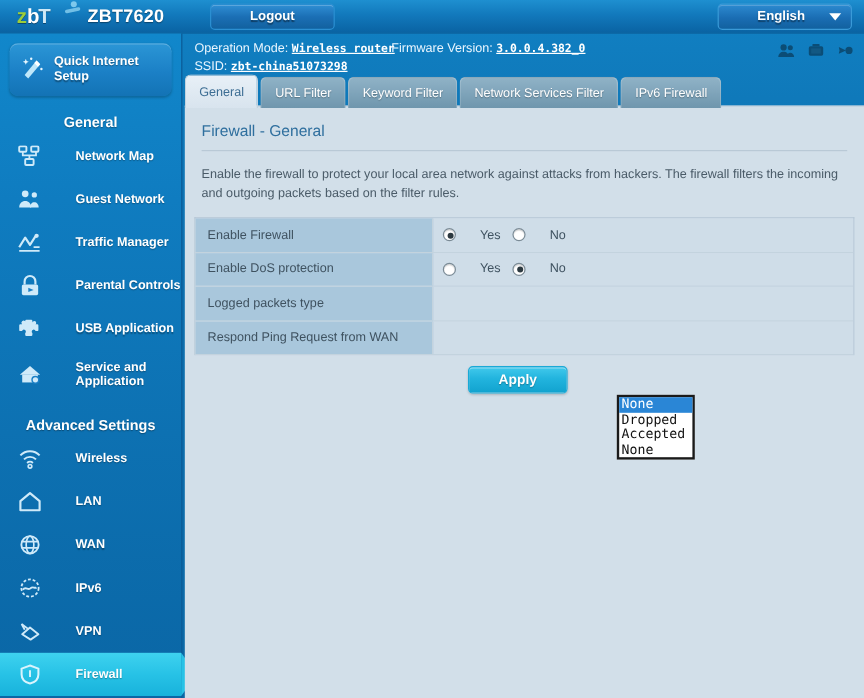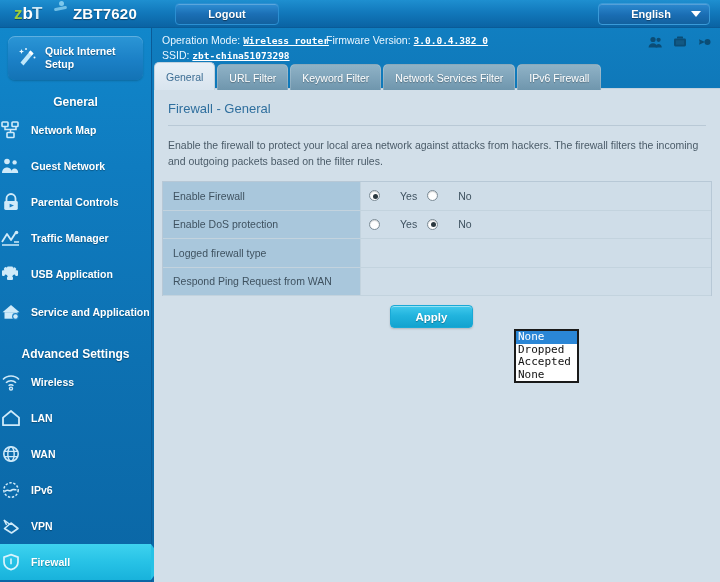--- a/index.html
+++ b/index.html
@@ -171,21 +171,22 @@
     margin-top: 12px;
     text-align: center;
     font: bold 12px "Liberation Sans", sans-serif;
     color: #ffffff;
     text-shadow: 0 1px 1px rgba(0,0,0,.35);
     padding: 3px 0;
   }
   .nav-item {
     position: relative;
     height: 36px;
-    display: flex; align-items: center; gap: 9px;
+    display: flex; align-items: center; gap: 27px;
+    padding-left: 14px;
     cursor: pointer;
   }
   .nav-item .nav-label {
     font: bold 10.5px "Liberation Sans", sans-serif;
     color: #ffffff; line-height: 12px;
     text-shadow: 0 1px 1px rgba(0,0,0,.3);
   }
   .nav-item.two-line { height: 40px; }
   .nav-item.active {
     background: linear-gradient(180deg,#3ed2ef 0%,#27c2e6 50%,#18b2db 100%);
@@ -412,38 +413,38 @@
           <circle cx="13.6" cy="5.4" r="2.2" fill="#cfeaf9"></circle>
           <path d="M10 16c0-2.7 1.6-4.4 3.6-4.4s3.6 1.7 3.6 4.4z" fill="#cfeaf9"></path>
         </svg>
       </span>
       <span class="nav-label">Guest Network</span>
     </div>
 
     <div class="nav-item">
       <span class="nav-icon">
         <svg width="20" height="18" viewBox="0 0 20 18">
-          <path d="M5.5 8 V5.5 a4.5 4.5 0 0 1 9 0 V8" fill="none" stroke="#cfeaf9" stroke-width="1.8"></path>
-          <rect x="3.2" y="8" width="13.6" height="9" rx="1.4" fill="#cfeaf9"></rect>
-          <path d="M8.6 10.8 L13 12.6 L8.6 14.4 Z" fill="#1b80c6"></path>
-        </svg>
-      </span>
-      <span class="nav-label">Parental Controls</span>
-    </div>
-
-    <div class="nav-item">
-      <span class="nav-icon">
-        <svg width="20" height="18" viewBox="0 0 20 18">
           <path d="M1 13 L6 5 L10 11 L14.5 4" stroke="#cfeaf9" stroke-width="1.8" fill="none" stroke-linejoin="round"></path>
           <path d="M1 16 h17" stroke="#cfeaf9" stroke-width="1.5"></path>
           <path d="M13 13 h5" stroke="#cfeaf9" stroke-width="1.5"></path>
           <circle cx="15.5" cy="3.5" r="1.8" fill="#cfeaf9"></circle>
         </svg>
       </span>
       <span class="nav-label">Traffic Manager</span>
+    </div>
+
+    <div class="nav-item">
+      <span class="nav-icon">
+        <svg width="20" height="18" viewBox="0 0 20 18">
+          <path d="M5.5 8 V5.5 a4.5 4.5 0 0 1 9 0 V8" fill="none" stroke="#cfeaf9" stroke-width="1.8"></path>
+          <rect x="3.2" y="8" width="13.6" height="9" rx="1.4" fill="#cfeaf9"></rect>
+          <path d="M8.6 10.8 L13 12.6 L8.6 14.4 Z" fill="#1b80c6"></path>
+        </svg>
+      </span>
+      <span class="nav-label">Parental Controls</span>
     </div>
 
     <div class="nav-item">
       <span class="nav-icon">
         <svg width="20" height="18" viewBox="0 0 20 18">
           <path d="M7 1.5 h4 a1 1 0 0 1 1 1 v1.2 a1.6 1.6 0 1 1 2.6 1.6 h1.4 a1 1 0 0 1 1 1 v3.6 a1 1 0 0 1-1 1 h-1.4 a1.6 1.6 0 1 0-2.6 1.6 v1.4 a1 1 0 0 1-1 1 h-4 a1 1 0 0 1-1-1 v-1.4 a1.6 1.6 0 1 0-2.6-1.6 H2 a1 1 0 0 1-1-1 V6.3 a1 1 0 0 1 1-1 h1.4 A1.6 1.6 0 1 1 6 2.7 V2.5 a1 1 0 0 1 1-1 z" fill="#cfeaf9"></path>
         </svg>
       </span>
       <span class="nav-label">USB Application</span>
     </div>
@@ -559,21 +560,21 @@
             </label>
             <label class="radio-opt">
               <span class="radio-dot checked"></span>
               <span class="radio-label">No</span>
             </label>
           </div>
         </div>
       </div>
 
       <div class="srow">
-        <div class="scell-label">Logged firewall type</div>
+        <div class="scell-label">Logged packets type</div>
         <div class="scell-value"></div>
       </div>
 
       <div class="srow">
         <div class="scell-label">Respond Ping Request from WAN</div>
         <div class="scell-value"></div>
       </div>
     </div>
 
     <div class="listbox">

